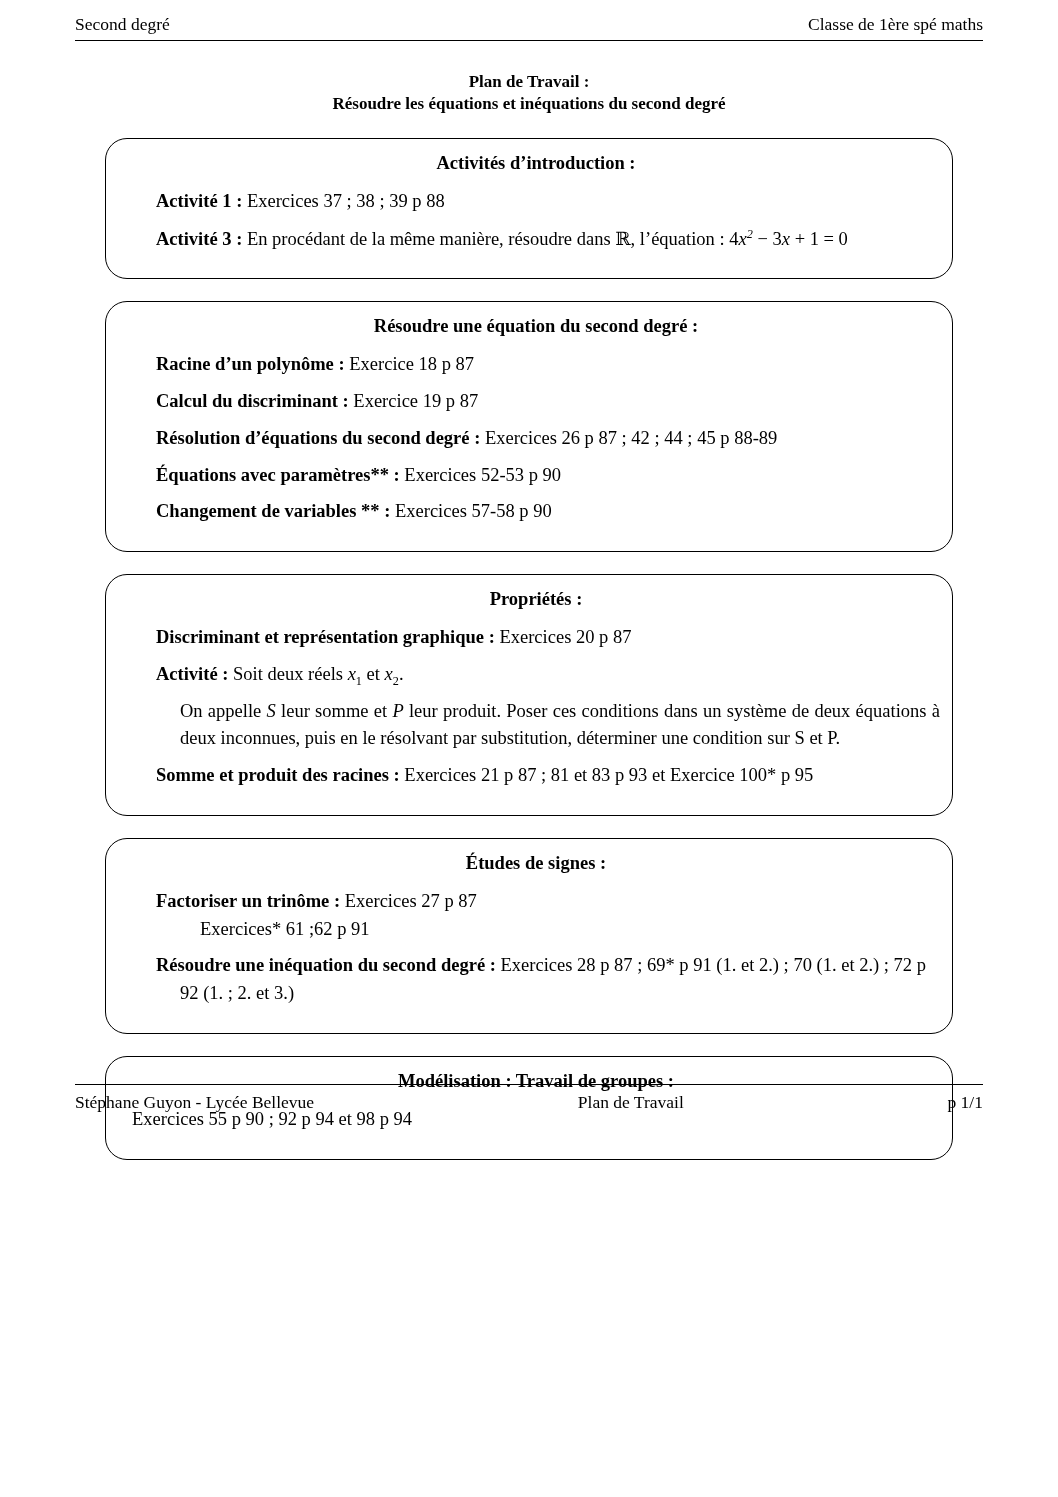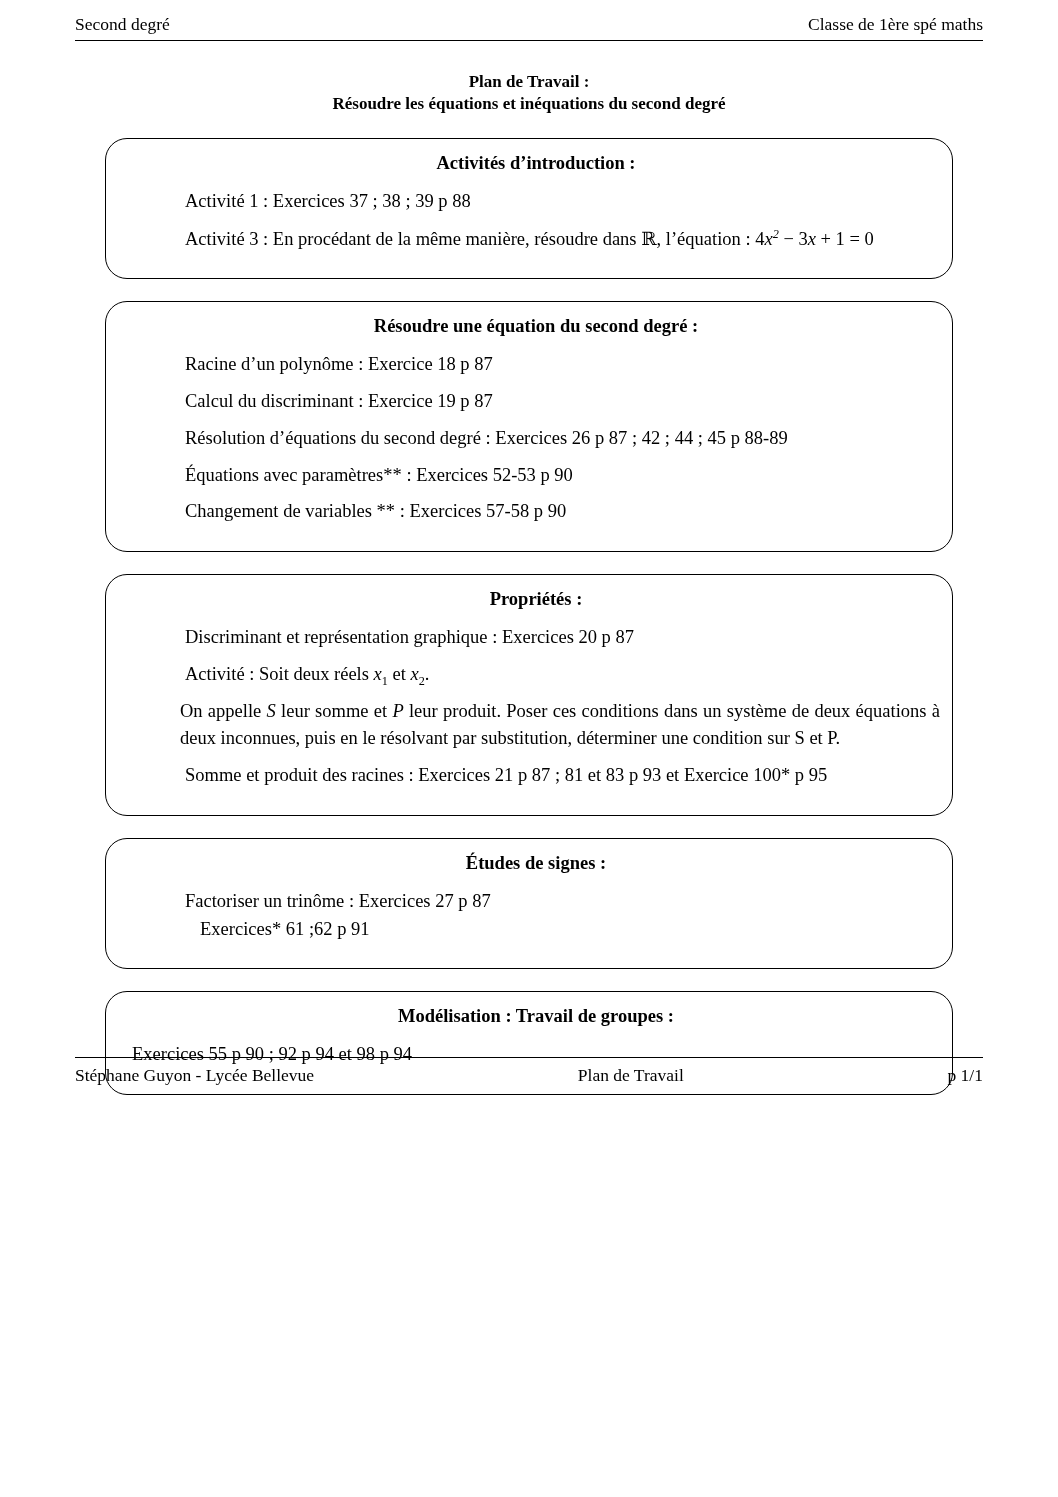--- a/index.html
+++ b/index.html
@@ -62,21 +62,21 @@
   }
   .entry {
     font-size: 18.5px;
     line-height: 1.5;
     margin: 9px 0 9px 24px;
     text-align: left;
   }
   .entry.justify {
     text-align: justify;
   }
-  .entry b { font-weight: normal; margin-left: 29px; }
+  .entry b { font-weight: bold; }
   .indent {
     margin-left: 48px;
     text-indent: 0;
   }
   .hang {
     margin-left: 24px;
   }
   .hang .sub {
     display: block;
     margin-left: 44px;
@@ -87,21 +87,21 @@
   .mi { font-family: "Liberation Serif", serif; font-style: italic; }
   sup.ex { font-size: 0.66em; vertical-align: super; line-height: 0; font-style: italic; }
   sub.sb { font-size: 0.66em; vertical-align: sub; line-height: 0; font-style: normal; }
   .bbR { font-family: "DejaVu Serif", serif; }
 
   
   .footer {
     position: absolute;
     left: 75px;
     right: 75px;
-    bottom: 40px;
+    bottom: 13px;
     border-top: 1.4px solid #000;
     padding-top: 7px;
     display: flex;
     justify-content: space-between;
     align-items: center;
     font-size: 17.5px;
   }
   .footer .center { font-weight: normal; }
 </style>
 </head>
@@ -176,20 +176,23 @@
 
   <div class="box">
     <div class="box-title">Études de signes :</div>
 
     <div class="entry hang">
       <b>Factoriser un trinôme :</b><span> Exercices 27 p 87</span>
       <span class="sub">Exercices* 61 ;62 p 91</span>
     </div>
 
 
+    <div class="entry" style="padding-left:24px; text-indent:-24px;">
+      <b>Résoudre une inéquation du second degré :</b><span> Exercices 28 p 87 ; 69* p 91 (1. et 2.) ; 70 (1. et 2.) ; 72 p 92 (1. ; 2. et 3.)</span>
+    </div>
   </div>
 
   <div class="box">
     <div class="box-title">Modélisation : Travail de groupes :</div>
     <div class="entry noind">
       <span>Exercices 55 p 90 ; 92 p 94 et 98 p 94</span>
     </div>
   </div>
 
   <div class="footer">

